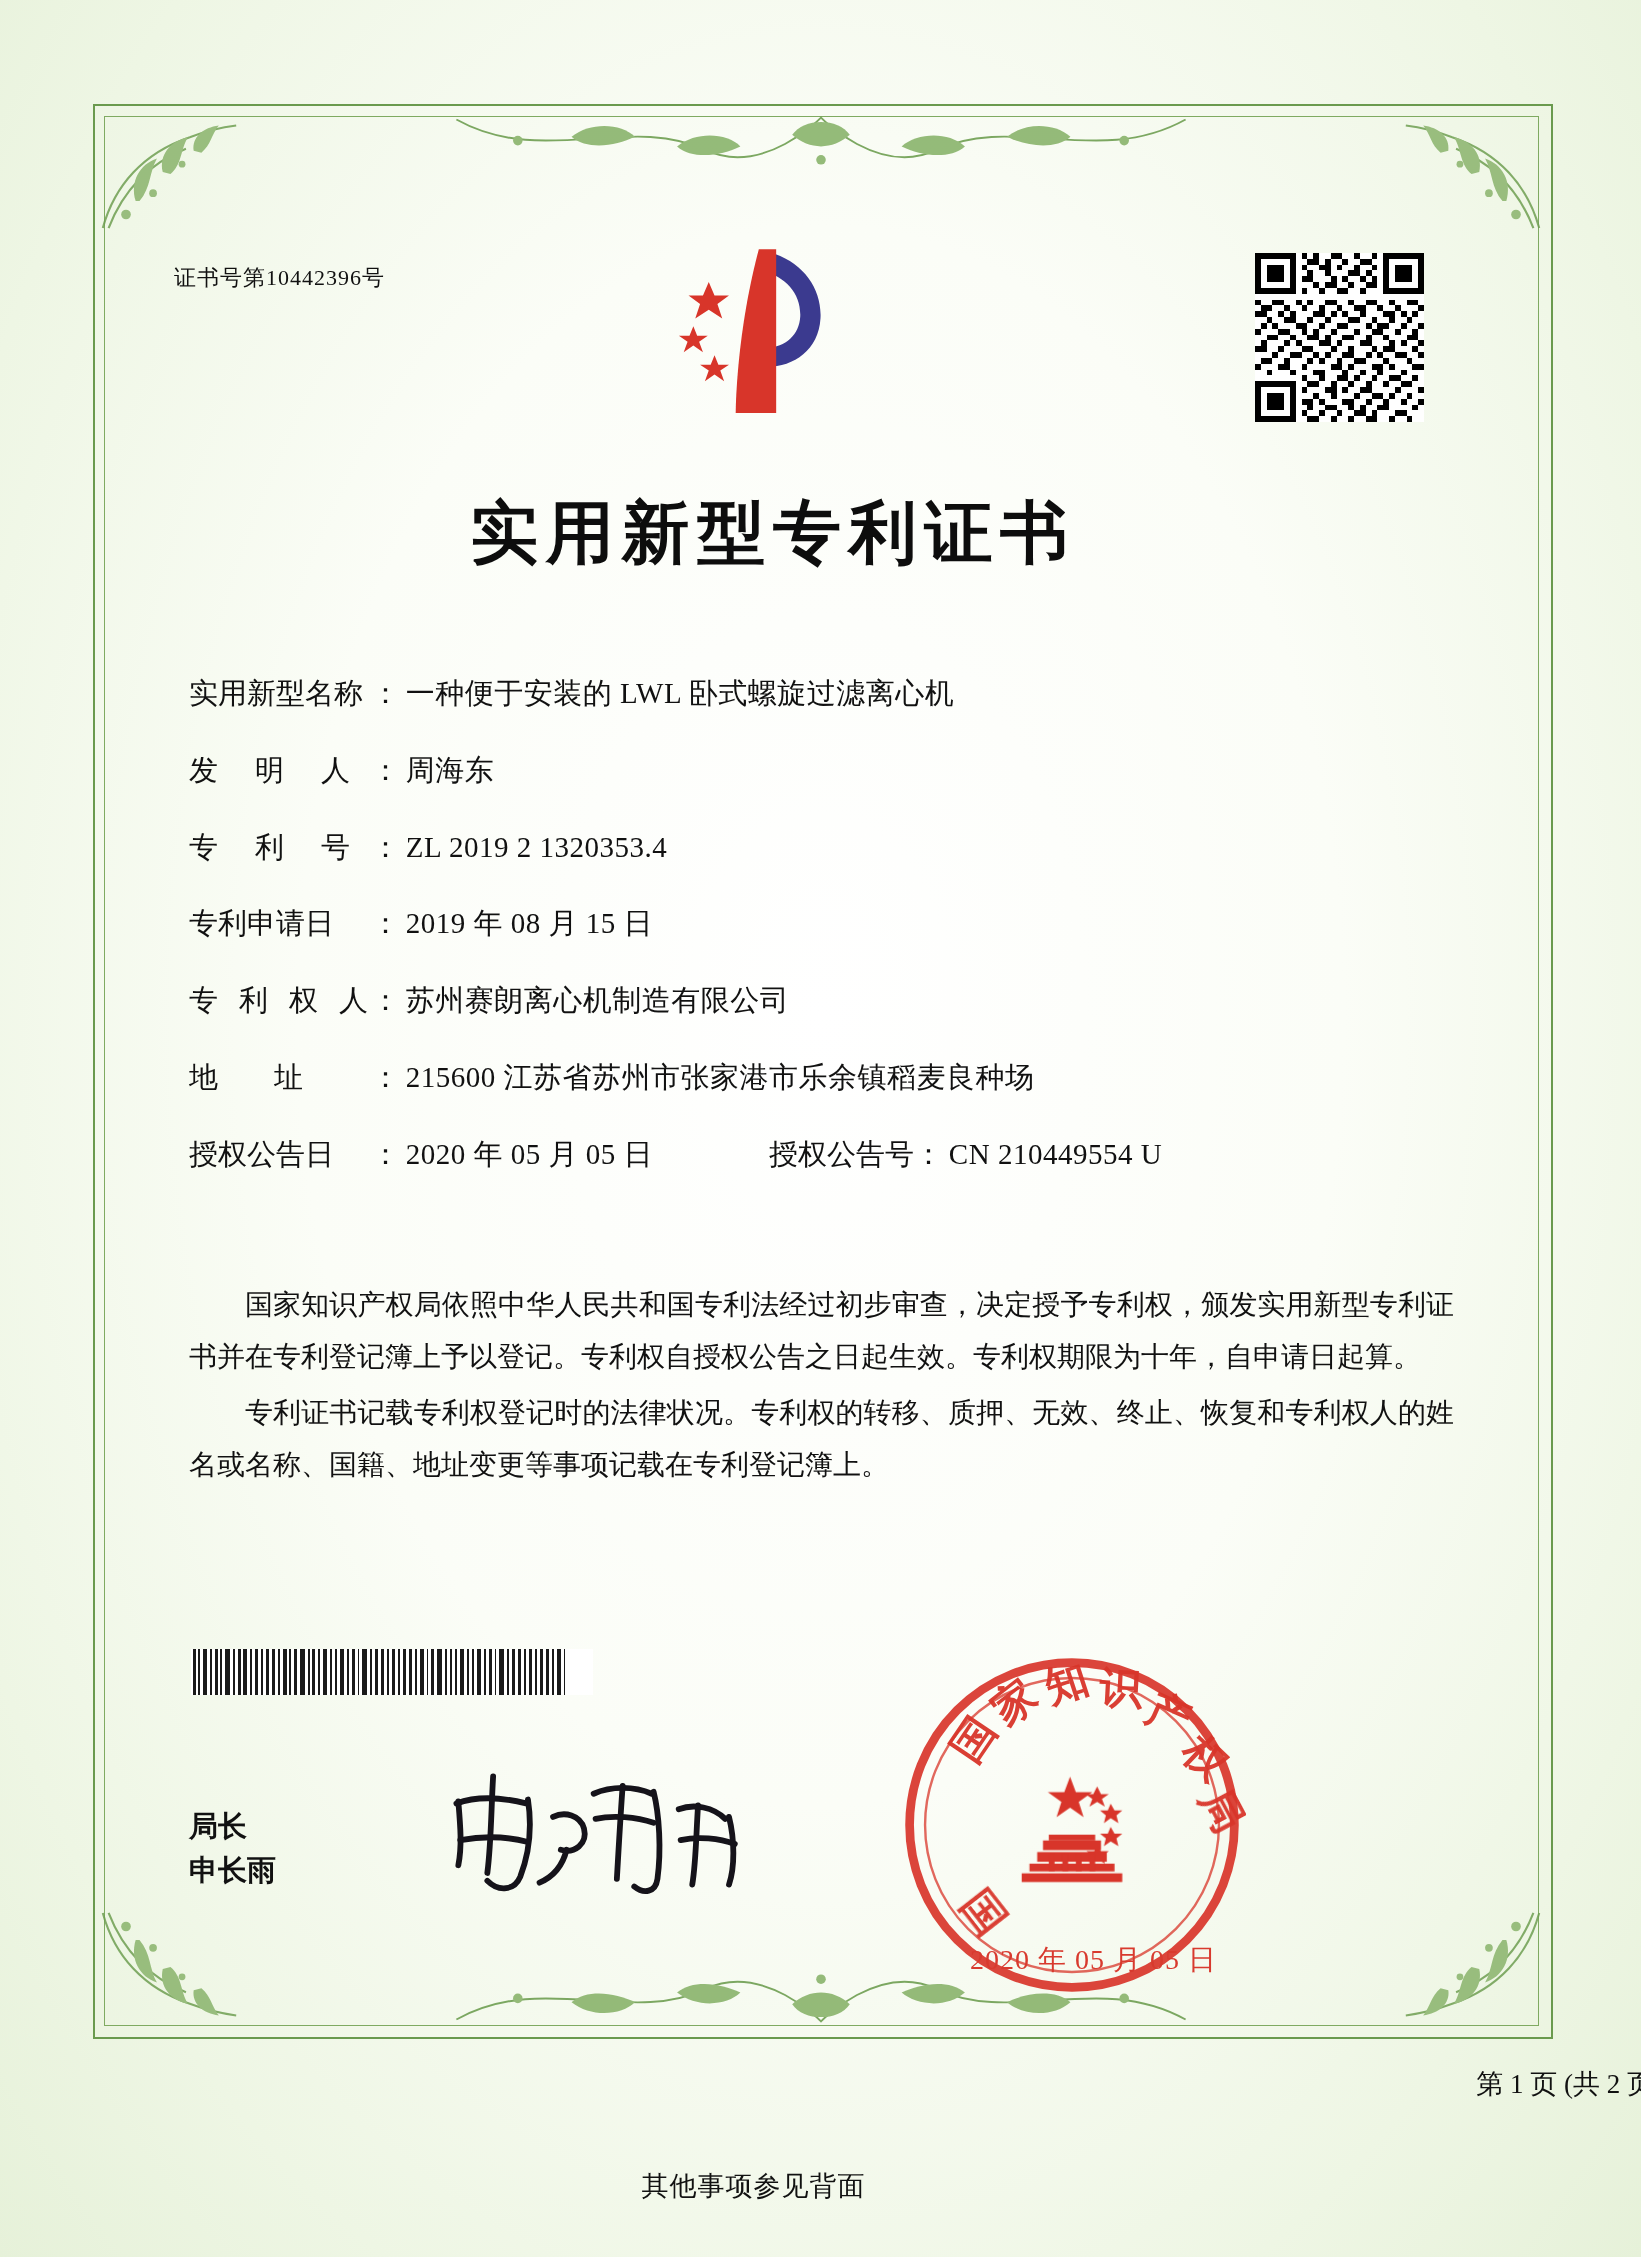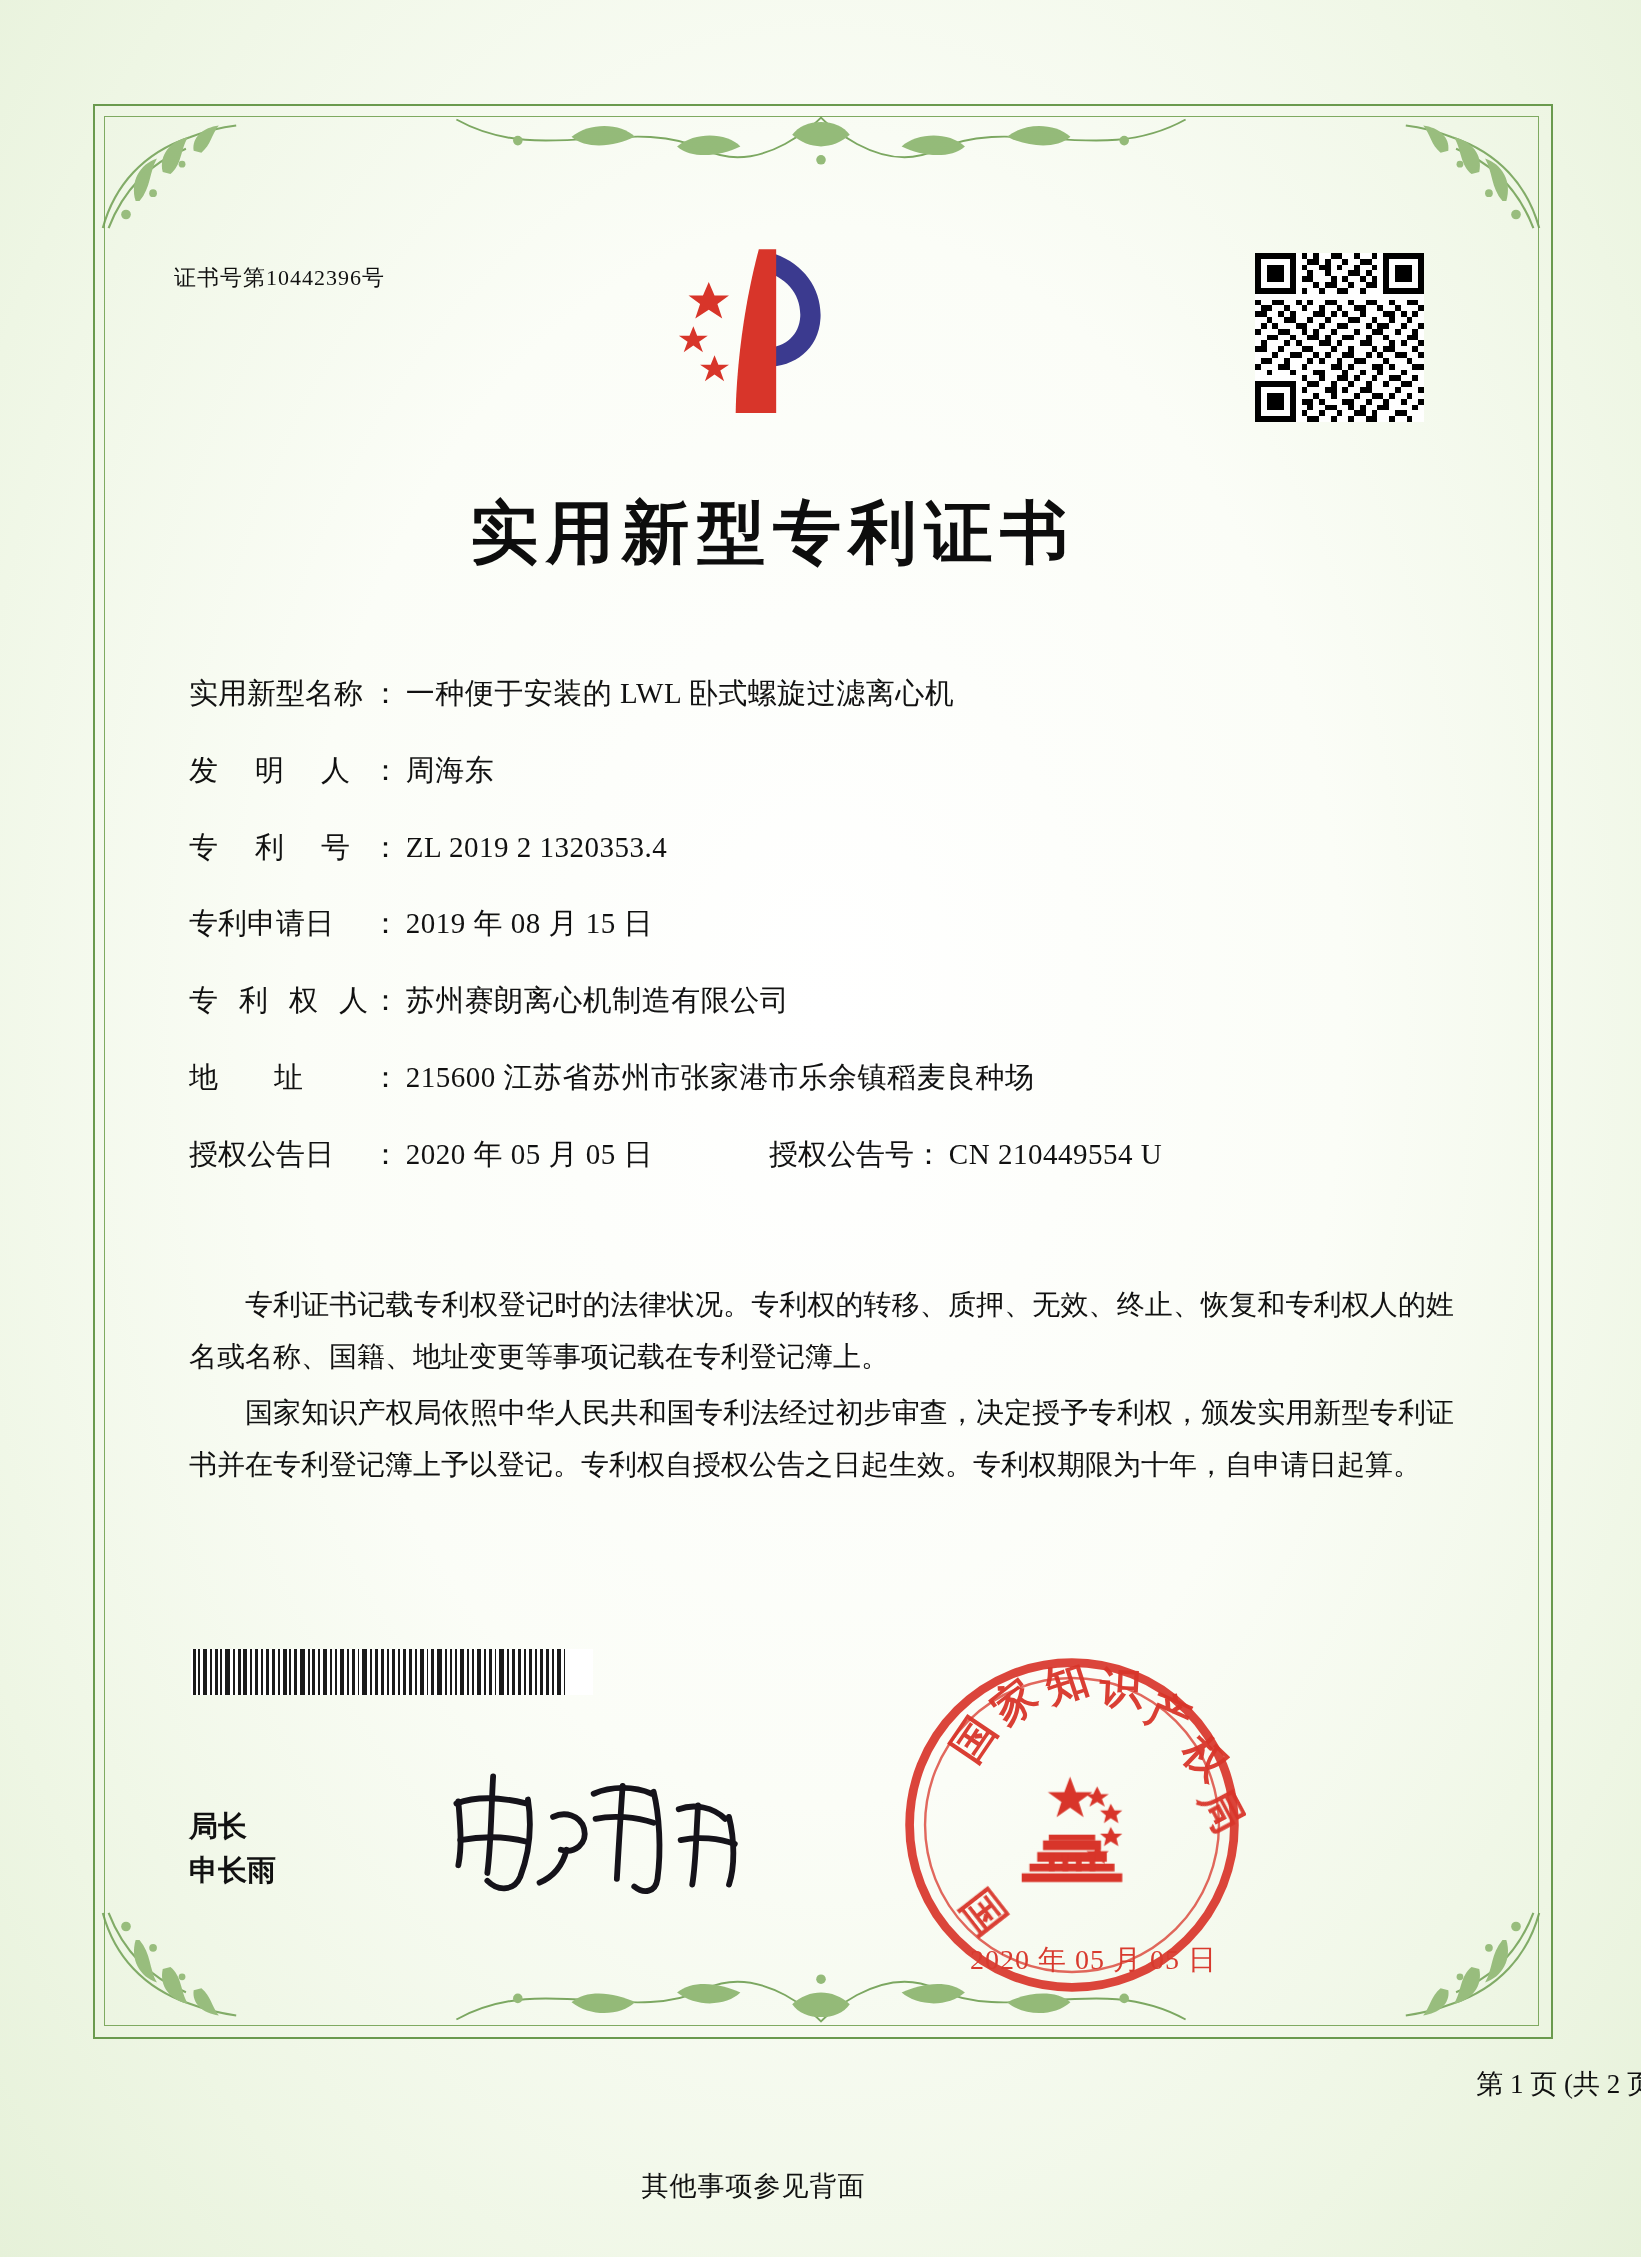--- a/index.html
+++ b/index.html
@@ -601,22 +601,22 @@
       <span class="field-colon">：</span>
       <span class="field-value">2020 年 05 月 05 日</span>
       <span class="second-label">授权公告号</span>
       <span class="field-colon">：</span>
       <span class="field-value">CN 210449554 U</span>
     </div>
 
   </div>
 
   <div class="para-block">
+    <p class="para">国家知识产权局依照中华人民共和国专利法经过初步审查，决定授予专利权，颁发实用新型专利证书并在专利登记簿上予以登记。专利权自授权公告之日起生效。专利权期限为十年，自申请日起算。</p>
     <p class="para">专利证书记载专利权登记时的法律状况。专利权的转移、质押、无效、终止、恢复和专利权人的姓名或名称、国籍、地址变更等事项记载在专利登记簿上。</p>
-    <p class="para">国家知识产权局依照中华人民共和国专利法经过初步审查，决定授予专利权，颁发实用新型专利证书并在专利登记簿上予以登记。专利权自授权公告之日起生效。专利权期限为十年，自申请日起算。</p>
   </div>
 
   <div class="barcode">
     <svg viewBox="0 0 420 48" shape-rendering="crispEdges">
       <rect width="420" height="48" fill="#ffffff"></rect>
       <g fill="#1a1a1a">
         <rect x="2" y="0" width="3" height="48"></rect>
           <rect x="8" y="0" width="2" height="48"></rect>
         <rect x="13" y="0" width="4" height="48"></rect>
           <rect x="20" y="0" width="2" height="48"></rect>

